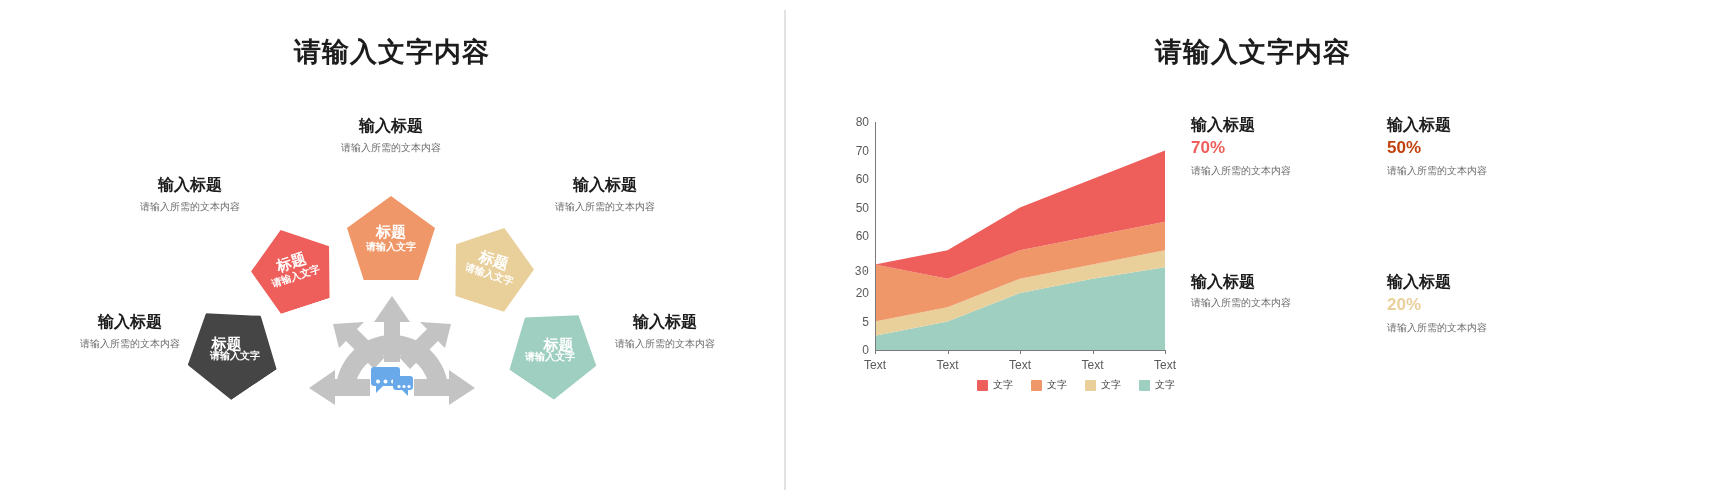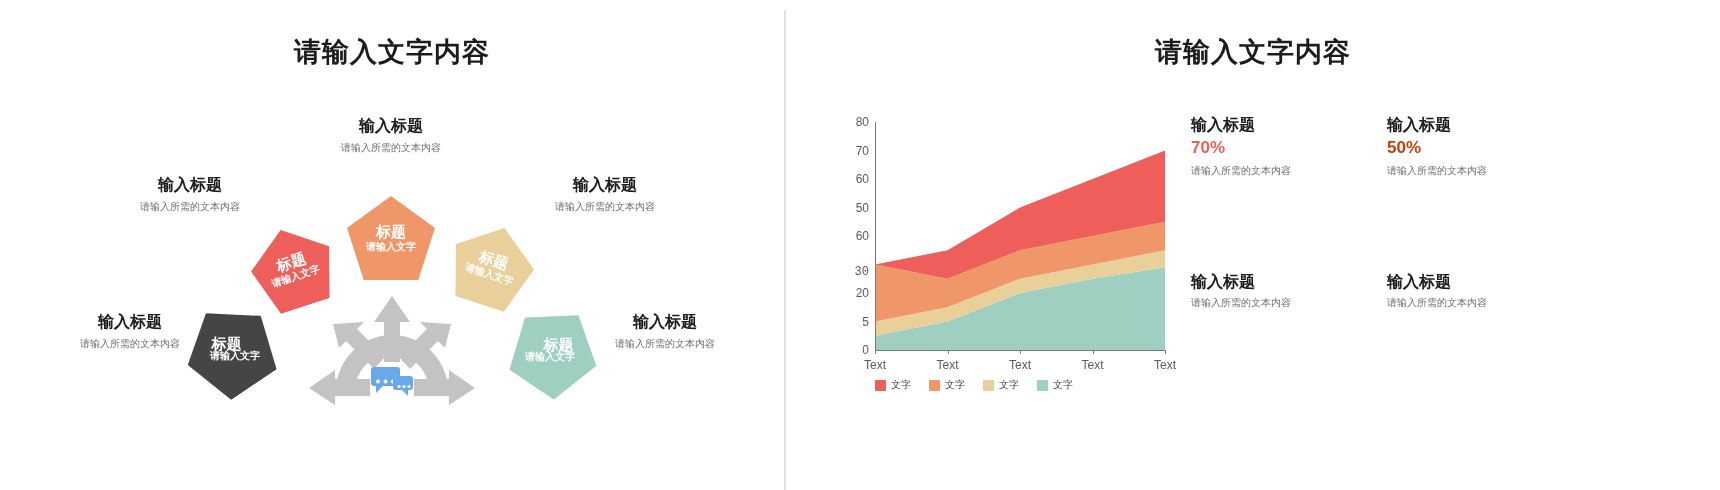--- a/index.html
+++ b/index.html
@@ -45,21 +45,21 @@
   .chart-box{position:absolute;left:55px;top:112px;width:340px;height:250px;}
   .yaxis{position:absolute;left:0;top:0;width:32px;height:228px;}
   .ytick{position:absolute;right:4px;font-size:12px;color:#5a5a5a;
     transform:translateY(-50%);white-space:nowrap;}
   .plot{position:absolute;left:34px;top:0;width:290px;height:228px;}
   .axisline{position:absolute;background:#7a7a7a;}
   .xlabels{position:absolute;left:34px;top:236px;width:290px;height:16px;}
   .xlabel{position:absolute;font-size:12px;color:#5a5a5a;transform:translateX(-50%);}
 
   .legend{position:absolute;left:34px;top:256px;width:300px;
-    display:flex;align-items:center;justify-content:flex-start;gap:18px;}
+    display:flex;align-items:center;justify-content:flex-end;gap:18px;}
   .leg-item{display:flex;align-items:center;gap:5px;}
   .leg-sw{width:11px;height:11px;border-radius:1px;}
   .leg-tx{font-size:10px;color:#3b3b3b;}
 
   
   .stats{position:absolute;left:405px;top:105px;width:520px;height:250px;}
   .stat{position:absolute;width:230px;}
   .stat .s-t{font-size:16px;font-weight:bold;color:#1c1c1c;line-height:1.2;}
   .stat .s-v{font-size:17px;font-weight:bold;margin-top:4px;line-height:1.2;}
   .stat .s-d{font-size:10px;color:#6d6d6d;margin-top:6px;line-height:1.2;}
@@ -239,18 +239,19 @@
         <div class="s-d">请输入所需的文本内容</div>
       </div>
 
       <div class="stat" style="left:0px;top:157px;">
         <div class="s-t">输入标题</div>
         <div class="s-d">请输入所需的文本内容</div>
       </div>
 
       <div class="stat" style="left:196px;top:157px;">
         <div class="s-t">输入标题</div>
+        <div class="s-v" style="color:#e9cf9a;">20%</div>
         <div class="s-d">请输入所需的文本内容</div>
       </div>
 
     </div>
   </div>
 </div>
 
 </body></html>

